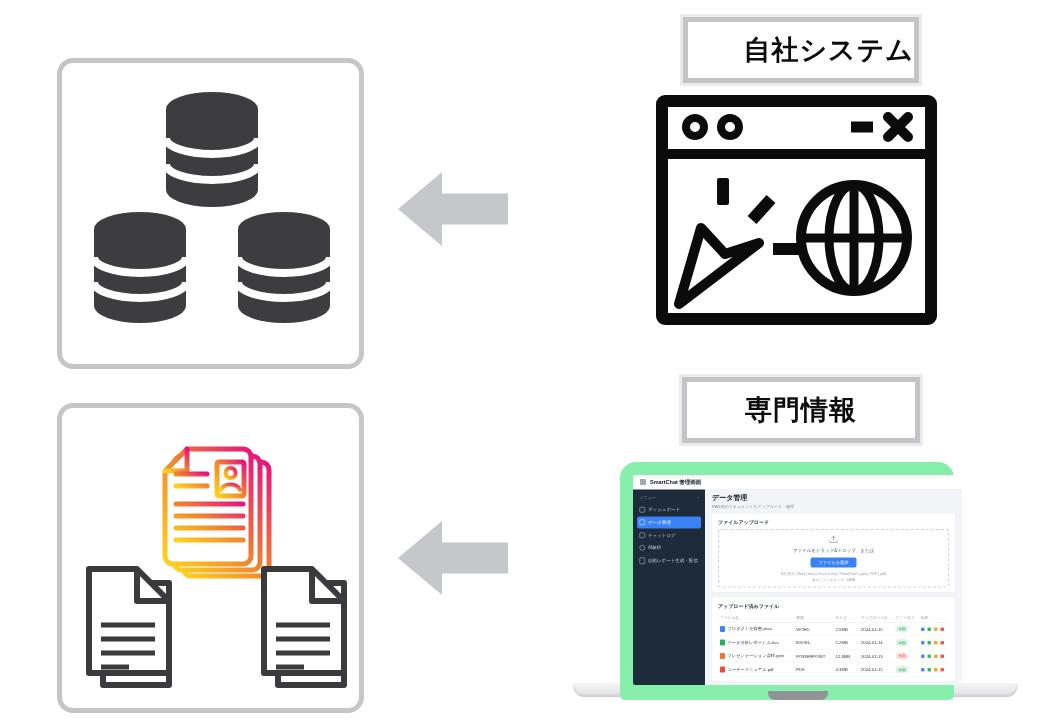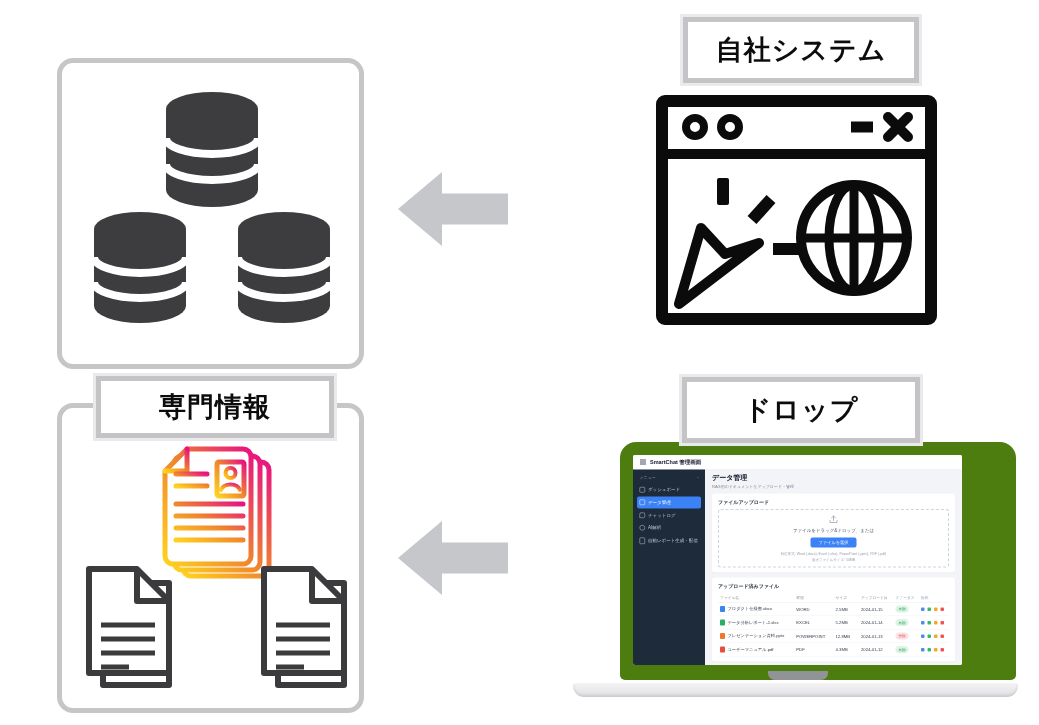--- a/index.html
+++ b/index.html
@@ -15,22 +15,22 @@
   .container-box{position:absolute;border:5px solid #c6c6c9;border-radius:16px;background:#fff;z-index:1;}
 
   
   .arrow-left{position:absolute;background:#c6c7cb;
               clip-path:polygon(0% 50%,40% 0%,40% 29%,100% 29%,100% 71%,40% 71%,40% 100%);
               filter:drop-shadow(0 2px 2px rgba(0,0,0,0.12));}
 
   .abs{position:absolute;}
 
   
-  .laptop-body{position:absolute;left:620px;top:442px;width:396px;height:238px;
-               background:#4d7c0f;border-radius:16px 16px 5px 5px;z-index:2;}
+  .laptop-body{position:absolute;left:620px;top:462px;width:334px;height:238px;
+               background:#86efac;border-radius:16px 16px 5px 5px;z-index:2;}
   .laptop-screen{position:absolute;left:13px;top:13px;width:329px;height:210px;background:#fff;
                  overflow:hidden;border-radius:2px;}
   .laptop-notch{position:absolute;left:148px;top:229px;width:60px;height:9px;background:#919397;
                 border-radius:0 0 7px 7px;}
   .laptop-base{position:absolute;left:573px;top:683px;width:445px;height:14px;
                background:linear-gradient(#f4f4f5,#e0e0e3);
                border-radius:3px 3px 12px 12px;box-shadow:inset 0 -2px 3px rgba(0,0,0,0.10);z-index:1;}
 
   
   .mini-ui{position:absolute;left:0;top:0;width:658px;height:420px;transform:scale(0.5);
@@ -93,21 +93,21 @@
       <path d="M2 139 a46 17 0 0 1 92 0 V216 a46 17 0 0 1 -92 0 Z"></path>
       <path d="M2 167 a46 16 0 0 0 92 0" fill="none" stroke="#fff" stroke-width="8"></path>
       <path d="M2 192 a46 16 0 0 0 92 0" fill="none" stroke="#fff" stroke-width="8"></path>
 
       <path d="M146 139 a46 17 0 0 1 92 0 V216 a46 17 0 0 1 -92 0 Z"></path>
       <path d="M146 167 a46 16 0 0 0 92 0" fill="none" stroke="#fff" stroke-width="8"></path>
       <path d="M146 192 a46 16 0 0 0 92 0" fill="none" stroke="#fff" stroke-width="8"></path>
     </g>
   </svg>
 
-  <div class="label-box" style="left:683px;top:17px;width:226px;height:56px;">
+  <div class="label-box" style="left:683px;top:17px;width:226px;height:56px;justify-content:flex-end;">
     <span>自社システム</span>
   </div>
   <svg class="abs" style="left:655px;top:94px;" width="283" height="232" viewBox="0 0 283 232">
     <g stroke="#0b0b0b" fill="none">
       <rect x="7" y="7" width="269" height="218" rx="3" stroke-width="12"></rect>
       <line x1="7" y1="60" x2="276" y2="60" stroke-width="10"></line>
       <circle cx="40" cy="33" r="9" stroke-width="8"></circle>
       <circle cx="75" cy="33" r="9" stroke-width="8"></circle>
       <line x1="196" y1="33" x2="218" y2="33" stroke-width="11"></line>
       <path d="M233 23 L253 43 M253 23 L233 43" stroke-width="10" stroke-linecap="round"></path>
@@ -125,23 +125,20 @@
         <line x1="97" y1="126" x2="116" y2="105" stroke-width="12"></line>
         <line x1="118" y1="155" x2="145" y2="155" stroke-width="12"></line>
       </g>
     </g>
   </svg>
 
   <div class="arrow-left" style="left:398px;top:172px;width:110px;height:74px;"></div>
   <div class="arrow-left" style="left:398px;top:521px;width:110px;height:74px;"></div>
 
   <div class="container-box" style="left:57px;top:403px;width:297px;height:300px;"></div>
-  <div class="label-box" style="left:96px;top:376px;width:228px;height:52px;">
-    <span>専門情報</span>
-  </div>
   <svg class="abs" style="left:157px;top:442px;z-index:2;" width="122" height="142" viewBox="0 0 122 142">
     <defs>
       <linearGradient id="g1" x1="0" y1="1" x2="1" y2="0">
         <stop offset="0" stop-color="#ffd21f"></stop>
         <stop offset="0.5" stop-color="#f0862d"></stop>
         <stop offset="1" stop-color="#e81380"></stop>
       </linearGradient>
     </defs>
     <g stroke="url(#g1)" stroke-width="5" fill="#fff" stroke-linejoin="round" stroke-linecap="round">
       <rect x="26" y="20" width="86" height="114" rx="8"></rect>
@@ -166,21 +163,21 @@
   <svg class="abs" style="left:254px;top:563px;z-index:3;" width="102" height="130" viewBox="0 0 102 130">
     <g stroke="#3b3b3d" stroke-width="6" fill="#fff" stroke-linejoin="round">
       <path d="M24 20 H90 V122 H24 Z"></path>
       <path d="M10 6 H58 L90 38 V110 H10 Z"></path>
       <path d="M58 6 V38 H90" fill="none"></path>
       <path d="M22 62 H76 M22 76 H76 M22 90 H76 M22 104 H50" fill="none" stroke-width="5"></path>
     </g>
   </svg>
 
   <div class="label-box" style="left:682px;top:377px;width:228px;height:56px;">
-    <span>ドロップ</span>
+    <span>専門情報</span>
   </div>
 
   <div class="laptop-base"></div>
   <div class="laptop-body">
     <div class="laptop-screen">
       <div class="mini-ui">
 
         <div class="mini-header">
           <span class="mini-burger"></span>
           <span class="mini-brand">SmartChat 管理画面</span>

